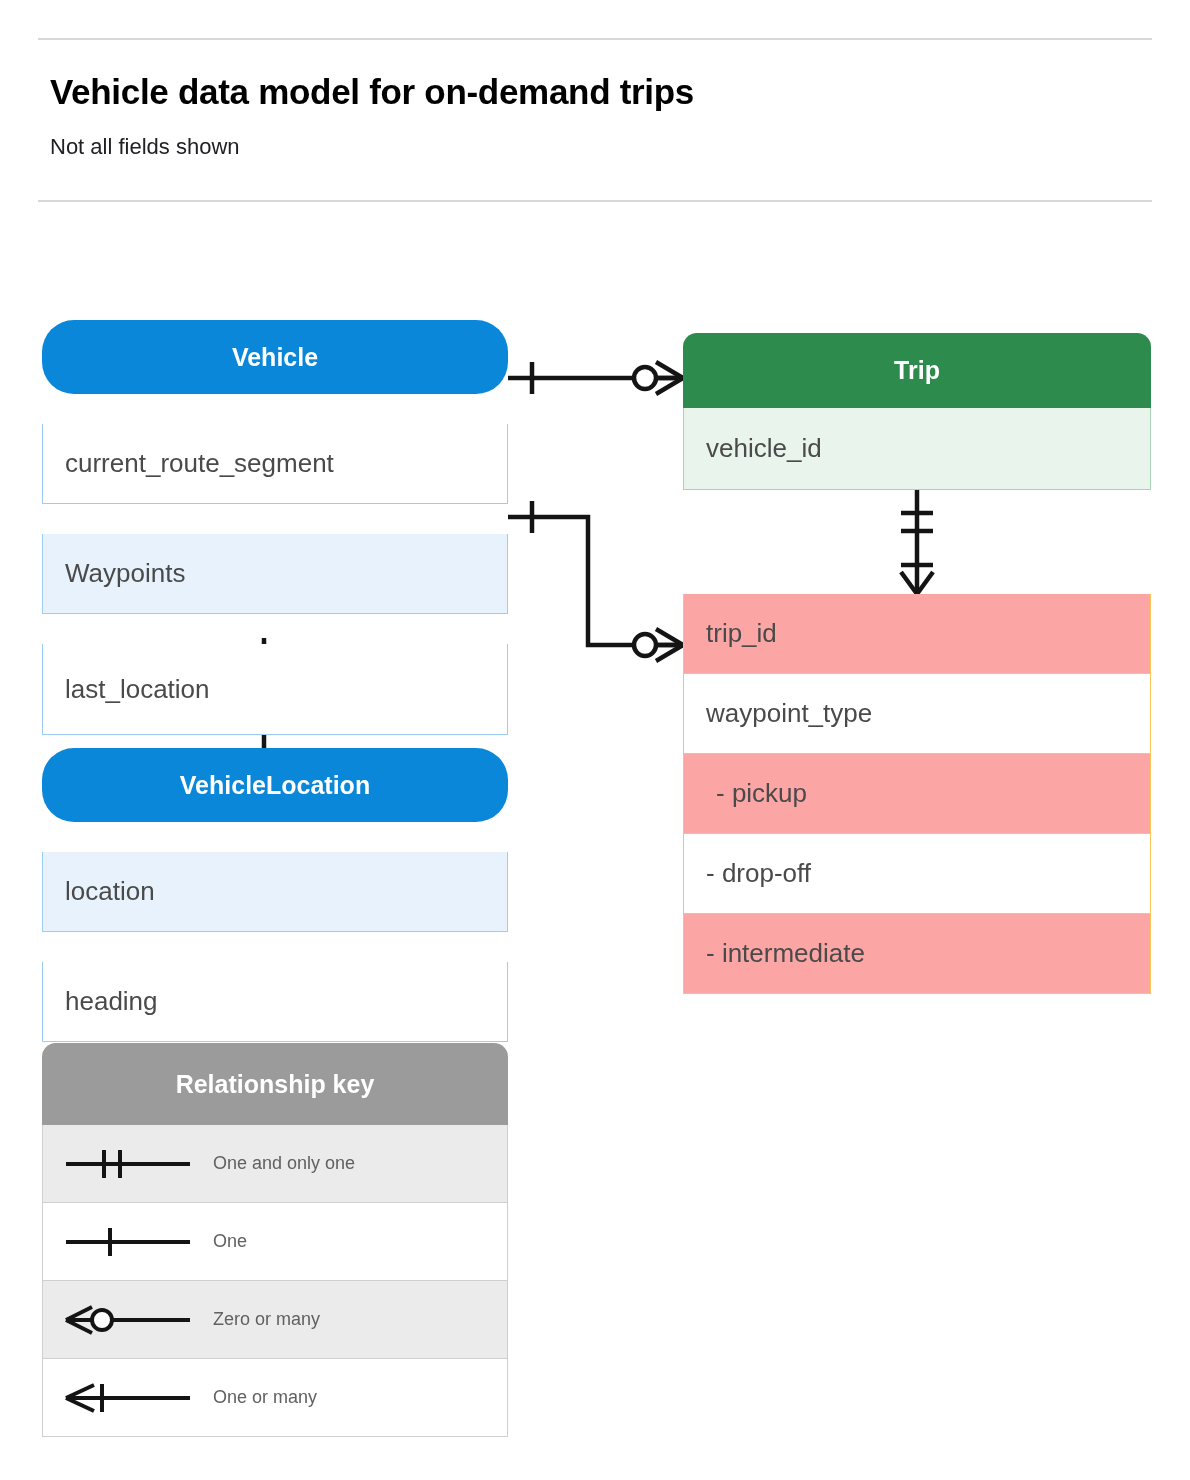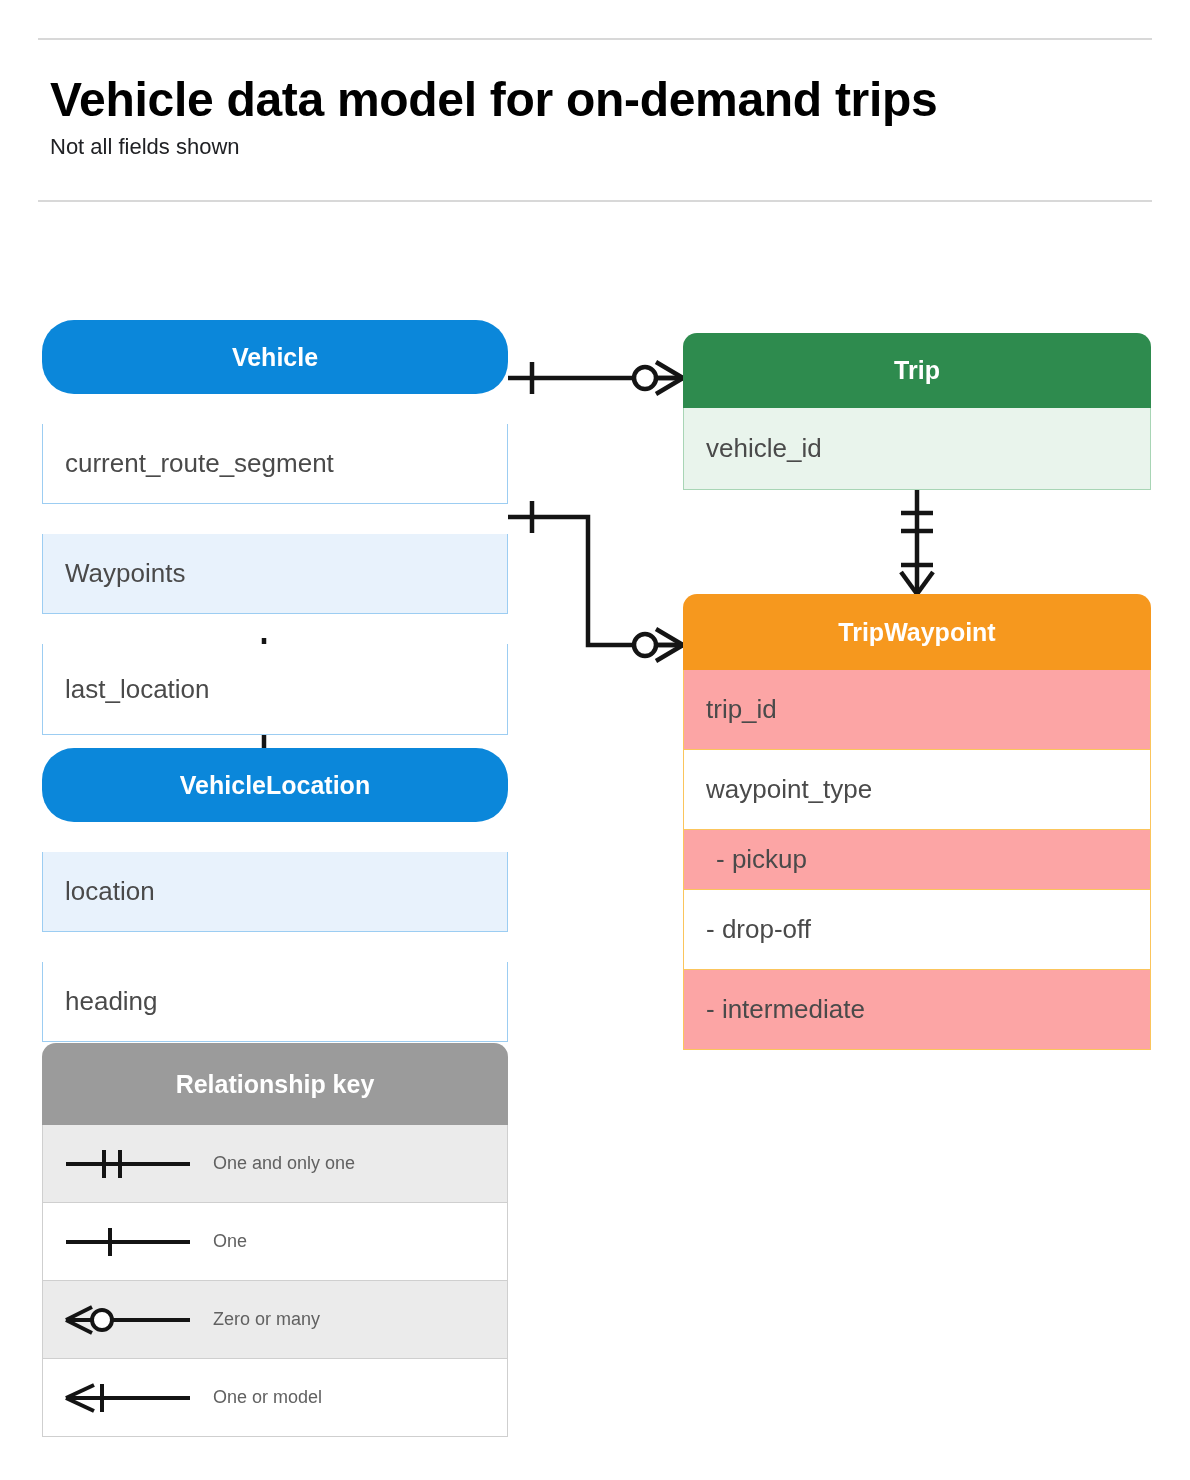--- a/index.html
+++ b/index.html
@@ -24,21 +24,21 @@
     height: 2px;
     background: #d8d8d8;
   }
   #rule-top  { top: 38px; }
   #rule-bot  { top: 200px; }
 
   #page-title {
     position: absolute;
     left: 50px;
     top: 72px;
-    font-size: 48px;
+    font-size: 35px;
     font-weight: bold;
     color: #000000;
     letter-spacing: -0.3px;
     white-space: nowrap;
   }
   #page-subtitle {
     position: absolute;
     left: 50px;
     top: 134px;
     font-size: 22px;
@@ -191,30 +191,27 @@
 <div class="entity theme-green" id="entity-trip" style="left:683px; top:333px; width:468px;">
   <div class="entity-header" style="height:75px;">
     <span>Trip</span>
   </div>
   <div class="entity-row alt" style="height:82px;">
     <span>vehicle_id</span>
   </div>
 </div>
 
 <div class="entity theme-orange" id="entity-trip-waypoint" style="left:683px; top:594px; width:468px;">
-  <div class="entity-header" style="height:76px;">
-    <span>TripWaypoint</span>
-  </div>
   <div class="entity-row alt" style="height:80px;">
     <span>trip_id</span>
   </div>
   <div class="entity-row plain" style="height:80px;">
     <span>waypoint_type</span>
   </div>
-  <div class="entity-row alt" style="height:60px;padding-left:32px;">
+  <div class="entity-row alt" style="height:80px;padding-left:32px;">
     <span>-  pickup</span>
   </div>
   <div class="entity-row plain" style="height:80px;">
     <span>-  drop-off</span>
   </div>
   <div class="entity-row alt" style="height:80px;">
     <span>-  intermediate</span>
   </div>
 </div>
 
@@ -268,15 +265,15 @@
       <svg width="140" height="40" viewBox="0 0 140 40">
         <g stroke="#141414" stroke-width="4" fill="none">
           <line x1="30" y1="20" x2="132" y2="20"></line>
           <line x1="8" y1="20" x2="36" y2="7"></line>
           <line x1="8" y1="20" x2="36" y2="33"></line>
           <line x1="8" y1="20" x2="36" y2="20"></line>
           <line x1="44" y1="6" x2="44" y2="34"></line>
         </g>
       </svg>
     </span>
-    <span class="legend-label">One or model</span>
+    <span class="legend-label">One or many</span>
   </div>
 </div>
 
 </body></html>

